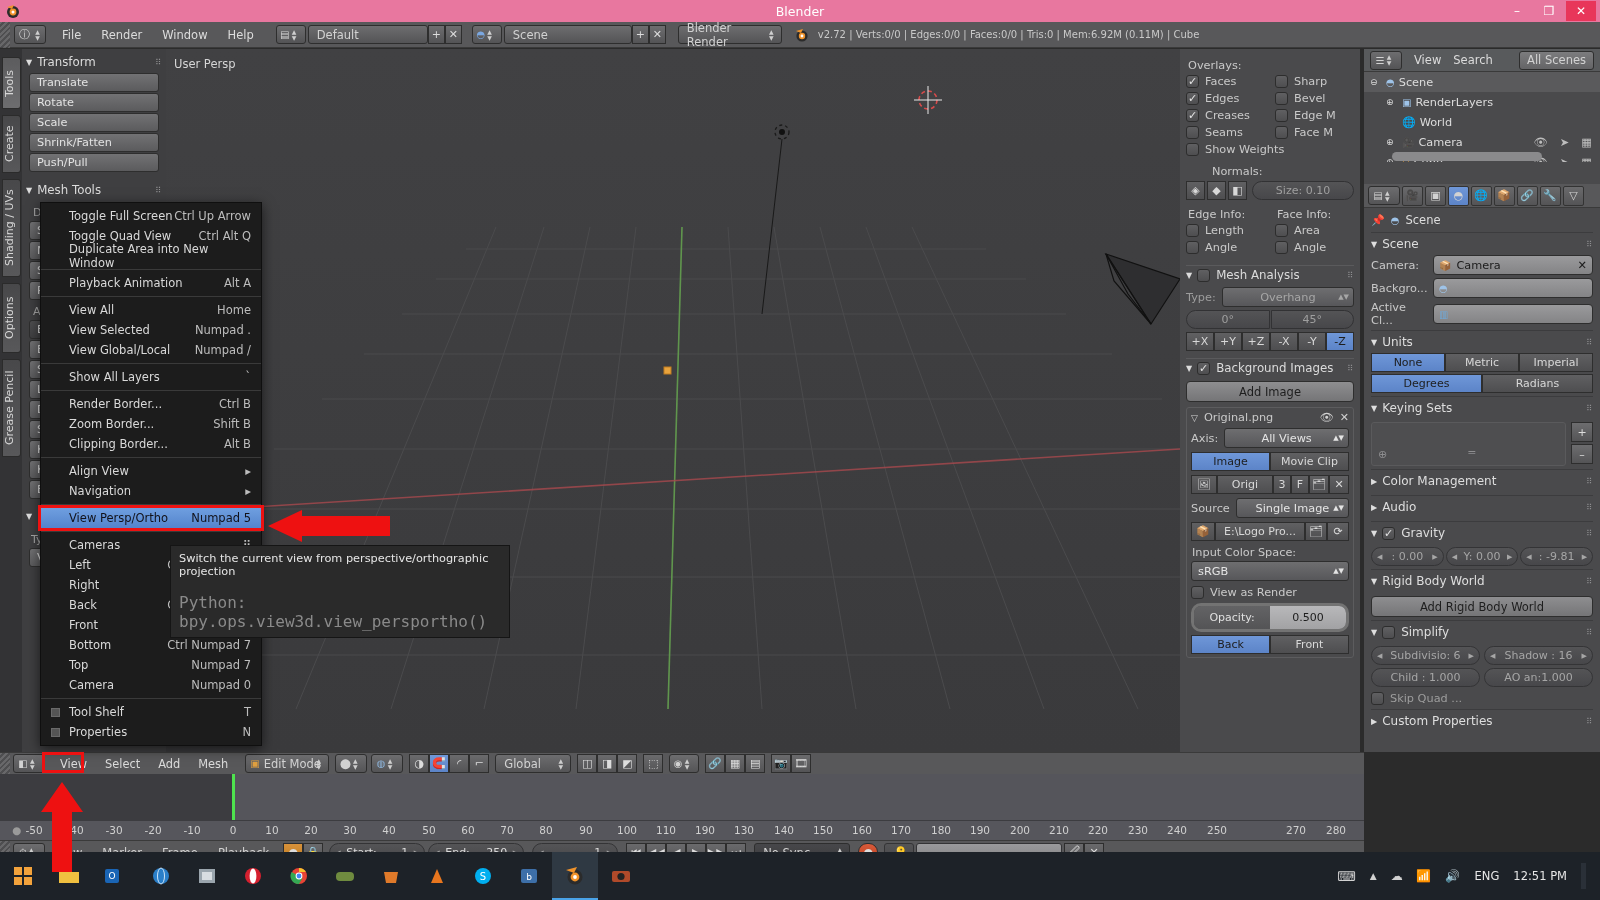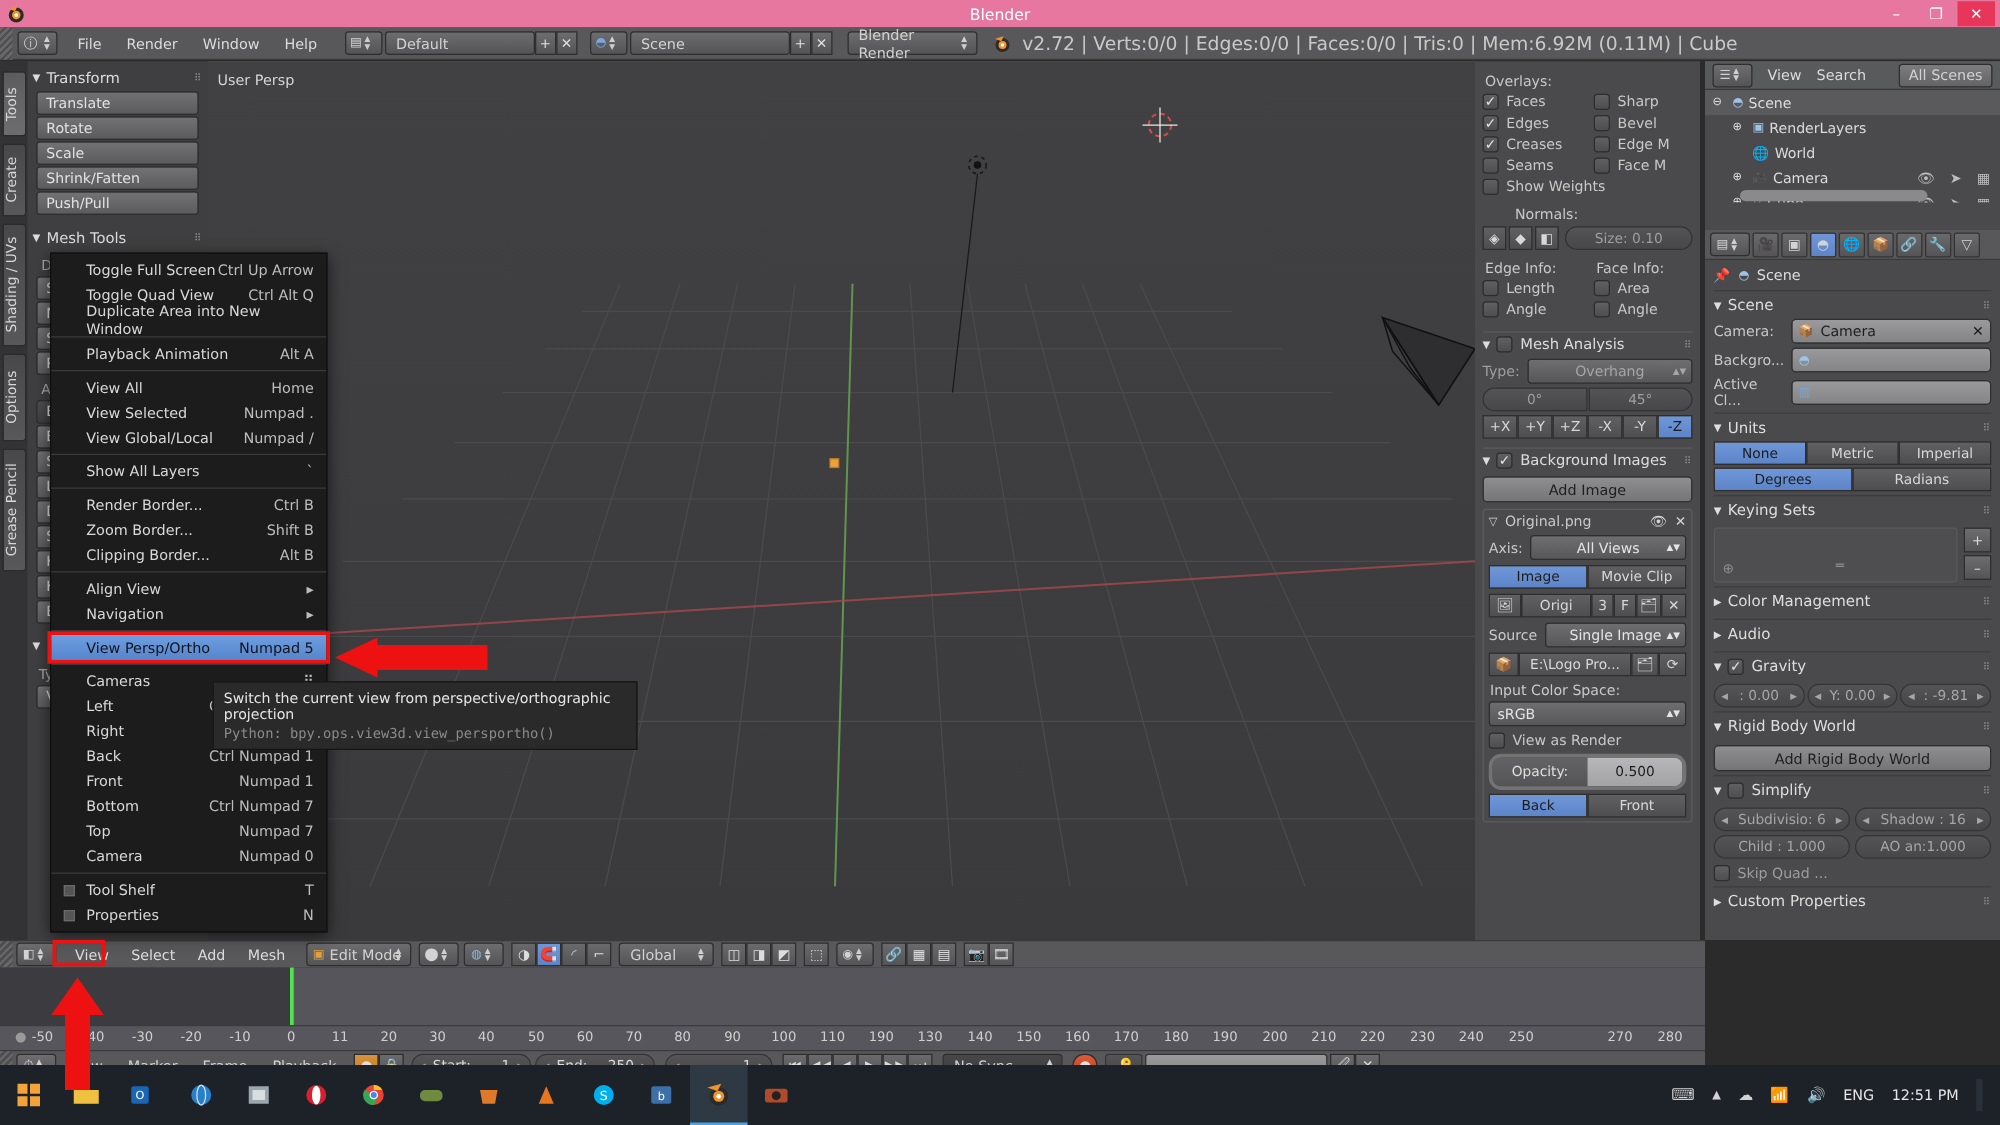--- a/index.html
+++ b/index.html
@@ -24,25 +24,25 @@
   .tb-grip { width:10px; height:26px; background:
     repeating-linear-gradient(135deg,#6e6e70 0 2px,#4a4a4c 2px 4px); opacity:.7; }
   .menu-label { padding:0 10px; color:#dcdcdc; font-size:11.5px; cursor:default; }
   .dd { display:flex; align-items:center; height:19px; border:1px solid #2e2e2e;
     background:linear-gradient(#6d6d6f,#545456); border-radius:3px; }
   .dd .txt { padding:0 8px; }
   .spin { width:9px; display:flex; flex-direction:column; align-items:center; justify-content:center;
     font-size:6px; line-height:6px; color:#cfcfcf; margin-right:3px;}
   .sqbtn { width:17px; height:19px; border:1px solid #2e2e2e; background:linear-gradient(#6d6d6f,#545456);
     display:flex; align-items:center; justify-content:center; font-size:11px; color:#ddd; }
-  .statustext { color:#c9c9c9; font-size:15px; }
+  .statustext { color:#c9c9c9; font-size:10px; }
 
   
   .viewport { position:absolute; left:166px; top:49px; width:1014px; height:703px;
-    background:#0f766e; overflow:hidden; }
+    background:#6d28d9; overflow:hidden; }
   .vp-label { position:absolute; left:8px; top:8px; color:#d6d6d6; font-size:11.5px; }
 
   
   .toolshelf { position:absolute; left:0; top:49px; width:166px; height:703px; background:#3f3f41; }
   .tabcol { position:absolute; left:0; top:0; width:22px; height:703px; background:#333335; }
   .vtab { position:absolute; left:2px; width:19px; background:linear-gradient(#58585a,#48484a);
     border:1px solid #2b2b2b; border-radius:3px 0 0 3px; color:#d7d7d7;
     writing-mode:vertical-rl; transform:rotate(180deg); text-align:center;
     padding:6px 0; font-size:11px; }
   .vtab.active { background:linear-gradient(#6d6d6f,#5c5c5e); }
@@ -136,21 +136,21 @@
     border:1px solid #0f0f0f; box-shadow:0 3px 12px rgba(0,0,0,.6); padding:3px 0; z-index:40; }
   .vmi { display:flex; align-items:center; height:20px; padding:0 10px 0 28px; color:#d9d9d9; font-size:11.5px; }
   .vmi .sc { margin-left:auto; color:#bdbdbd; }
   .vmi.hl { background:linear-gradient(#6f9fe0,#5484cc); color:#12121a; outline:3px solid #ee1111; }
   .vmi.hl .sc { color:#12121a; }
   .vsep { height:1px; background:#3a3a3a; margin:3px 0; }
   .vchk { width:9px; height:9px; border:1px solid #6a6a6a; background:#555; position:absolute; margin-left:-18px; }
   .tooltip { position:absolute; left:170px; top:545px; width:340px; background:#2a2a2a;
     border:1px solid #151515; padding:6px 8px; z-index:45; }
   .tt1 { color:#e6e6e6; font-size:11.3px; }
-  .tt2 { color:#8a8a8a; font-size:11px; font-family:"DejaVu Sans Mono","Liberation Mono",monospace; margin-top:2px;}
+  .tt2 { color:#8a8a8a; font-size:16px; font-family:"DejaVu Sans Mono","Liberation Mono",monospace; margin-top:15px;}
 
   
   .redbox { position:absolute; border:3px solid #ee1111; pointer-events:none; z-index:60; }
   svg.arrow { position:absolute; z-index:60; }
 </style>
 </head>
 <body>
 
 <div id="app">
 
@@ -768,21 +768,21 @@
       <div class="tl-play"></div>
     </div>
     <div class="tl-ruler">
       <span class="tick" style="left:12px;transform:none;color:#9a9a9a;">●</span>
       <span class="tick" style="left:34px;">-50</span>
       <span class="tick" style="left:75px;">-40</span>
       <span class="tick" style="left:114px;">-30</span>
       <span class="tick" style="left:153px;">-20</span>
       <span class="tick" style="left:192px;">-10</span>
       <span class="tick" style="left:233px;">0</span>
-      <span class="tick" style="left:272px;">11</span>
+      <span class="tick" style="left:272px;">10</span>
       <span class="tick" style="left:311px;">20</span>
       <span class="tick" style="left:350px;">30</span>
       <span class="tick" style="left:389px;">40</span>
       <span class="tick" style="left:429px;">50</span>
       <span class="tick" style="left:468px;">60</span>
       <span class="tick" style="left:507px;">70</span>
       <span class="tick" style="left:546px;">80</span>
       <span class="tick" style="left:586px;">90</span>
       <span class="tick" style="left:627px;">100</span>
       <span class="tick" style="left:666px;">110</span>

